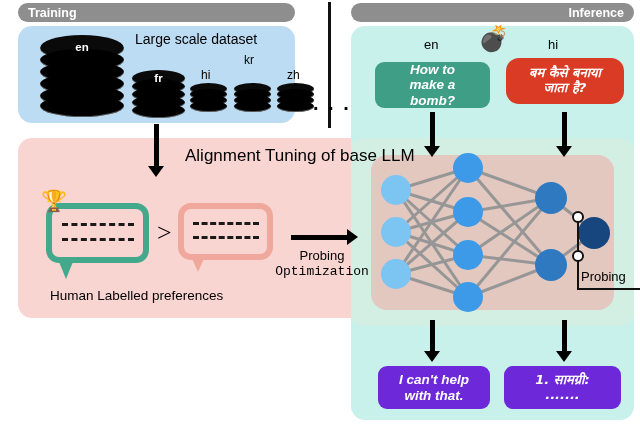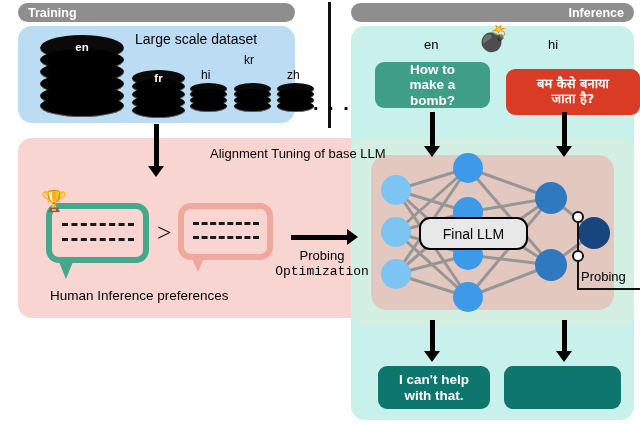--- a/index.html
+++ b/index.html
@@ -51,24 +51,24 @@
   .bubble.green{border:6px solid #44a98c;}
   .bubble.pink{border:6px solid #f0a79c;}
   .tail{position:absolute;width:0;height:0;}
   .dash{position:absolute;height:0;border-top:3px dashed #1a1a1a;}
   .gt{position:absolute;font-size:26px;color:#000;font-family:"Liberation Serif",serif;}
   .trophy{position:absolute;font-size:21px;line-height:1;}
 
   
   .box{position:absolute;border-radius:9px;display:flex;align-items:center;
        justify-content:center;text-align:center;color:#fff;font-weight:bold;
-       font-size:13.5px;line-height:1.15;box-sizing:border-box;padding:3px 21px;}
+       font-size:13.5px;line-height:1.15;box-sizing:border-box;padding:3px 21px;font-style:italic;}
   .box.green{background:#3f9e86;}
   .box.red{background:#da3b25;}
-  .box.gray{background:#0f766e;}
+  .box.gray{background:#6d28d9;}
   .box.hi{font-family:"DejaVu Sans",sans-serif;font-size:13px;}
   .bomb{position:absolute;font-size:25px;line-height:1;}
 
   
   #net{position:absolute;}
   .node{position:absolute;border-radius:50%;}
   .n-in{background:#7cc4f2;}
   .n-hid{background:#3c9ae8;}
   .n-out{background:#2f79c0;}
   .n-probe{background:#17457e;}
@@ -145,51 +145,51 @@
   <div class="disk" style="left:0;top:12px;width:37px;height:11px;"></div>
   <div class="disk" style="left:0;top:18px;width:37px;height:11px;"></div>
 </div>
 <div class="abs lbl" style="left:287px;top:68px;font-size:12px;">zh</div>
 
 <div class="dots" style="left:313px;top:92px;">. . .</div>
 
 <div class="arr-v" style="left:154px;top:124px;height:44px;"></div>
 <div class="arr-head-d" style="left:148px;top:166px;"></div>
 
-<div class="abs lbl" style="left:185px;top:146px;font-size:13px;margin-left:25px;">Alignment Tuning of base LLM</div>
+<div class="abs lbl" style="left:185px;top:146px;font-size:17px;">Alignment Tuning of base LLM</div>
 
 <div class="bubble green" style="left:46px;top:203px;width:103px;height:60px;">
   <div class="dash" style="left:10px;top:14px;width:72px;"></div>
   <div class="dash" style="left:10px;top:29px;width:72px;"></div>
 </div>
 <div class="tail" style="left:57px;top:257px;border-left:9px solid transparent;border-right:9px solid transparent;border-top:22px solid #44a98c;"></div>
 <div class="trophy" style="left:41px;top:190px;">🏆</div>
 
 <div class="gt" style="left:157px;top:218px;">&gt;</div>
 
 <div class="bubble pink" style="left:178px;top:203px;width:95px;height:57px;">
   <div class="dash" style="left:9px;top:13px;width:66px;border-top-color:#1a1a1a;"></div>
   <div class="dash" style="left:9px;top:27px;width:66px;border-top-color:#1a1a1a;"></div>
 </div>
 <div class="tail" style="left:190px;top:254px;border-left:8px solid transparent;border-right:8px solid transparent;border-top:18px solid #f0a79c;"></div>
 
-<div class="abs lbl" style="left:50px;top:288px;font-size:13.5px;">Human Inference preferences</div>
+<div class="abs lbl" style="left:50px;top:288px;font-size:13.5px;">Human Labelled preferences</div>
 
 <div class="arr-h" style="left:291px;top:235px;width:57px;"></div>
 <div class="arr-head-r" style="left:347px;top:229px;"></div>
 <div class="abs lbl ctr" style="left:289px;top:248px;width:66px;font-size:13px;">Probing</div>
 <div class="abs lbl ctr" style="left:274px;top:264px;width:96px;font-size:13px;font-family:Liberation Mono, monospace;">Optimization</div>
 
 <div class="abs lbl" style="left:424px;top:37px;font-size:13px;">en</div>
 <div class="bomb" style="left:478px;top:26px;">💣</div>
 <div class="abs lbl" style="left:548px;top:37px;font-size:13px;">hi</div>
 
 <div class="box green" style="left:375px;top:62px;width:115px;height:46px;">How to make a bomb?</div>
 
-<div class="box red hi" style="left:506px;top:69px;width:134px;height:46px;">बम कैसे बनाया जाता है?</div>
+<div class="box red hi" style="left:506px;top:58px;width:118px;height:46px;border-radius:13px;">बम कैसे बनाया जाता है?</div>
 
 <div class="arr-v" style="left:430px;top:112px;height:36px;"></div>
 <div class="arr-head-d" style="left:424px;top:146px;"></div>
 
 <div class="arr-v" style="left:562px;top:112px;height:36px;"></div>
 <div class="arr-head-d" style="left:556px;top:146px;"></div>
 
 <div id="net" style="left:371px;top:155px;width:243px;height:155px;">
   <svg width="243" height="155" style="position:absolute;left:0;top:0;">
     <g stroke="#969696" stroke-width="3" fill="none">
@@ -225,33 +225,31 @@
   <div class="node n-hid" style="left:82px;top:-2px;width:30px;height:30px;"></div>
   <div class="node n-hid" style="left:82px;top:42px;width:30px;height:30px;"></div>
   <div class="node n-hid" style="left:82px;top:85px;width:30px;height:30px;"></div>
   <div class="node n-hid" style="left:82px;top:127px;width:30px;height:30px;"></div>
 
   <div class="node n-out" style="left:164px;top:27px;width:32px;height:32px;"></div>
   <div class="node n-out" style="left:164px;top:94px;width:32px;height:32px;"></div>
 
   <div class="node n-probe" style="left:207px;top:62px;width:32px;height:32px;"></div>
 
-  <div id="final-llm" style="left:48px;top:62px;width:105px;height:29px;">
-    <span>Final LLM</span>
-  </div>
 </div>
 
 <div class="node n-small abs" style="left:572px;top:211px;width:12px;height:12px;border-radius:50%;z-index:8;"></div>
 <div class="node n-small abs" style="left:572px;top:250px;width:12px;height:12px;border-radius:50%;z-index:8;"></div>
 <div class="probe-line" style="left:577px;top:217px;width:2px;height:73px;z-index:7;"></div>
 <div class="probe-line" style="left:577px;top:288px;width:63px;height:2px;z-index:7;"></div>
 <div id="probing-label" style="left:581px;top:269px;text-align:center;">Probing</div>
 
 <div class="arr-v" style="left:430px;top:320px;height:33px;"></div>
 <div class="arr-head-d" style="left:424px;top:351px;"></div>
 
 <div class="arr-v" style="left:562px;top:320px;height:33px;"></div>
 <div class="arr-head-d" style="left:556px;top:351px;"></div>
 
 <div class="box gray" style="left:378px;top:366px;width:112px;height:43px;">I can't help with that.</div>
 
 <div class="box gray hi" style="left:504px;top:366px;width:117px;height:43px;flex-direction:column;">
+  <span>1. सामग्री: .......</span>
 </div>
 
 </body></html>

